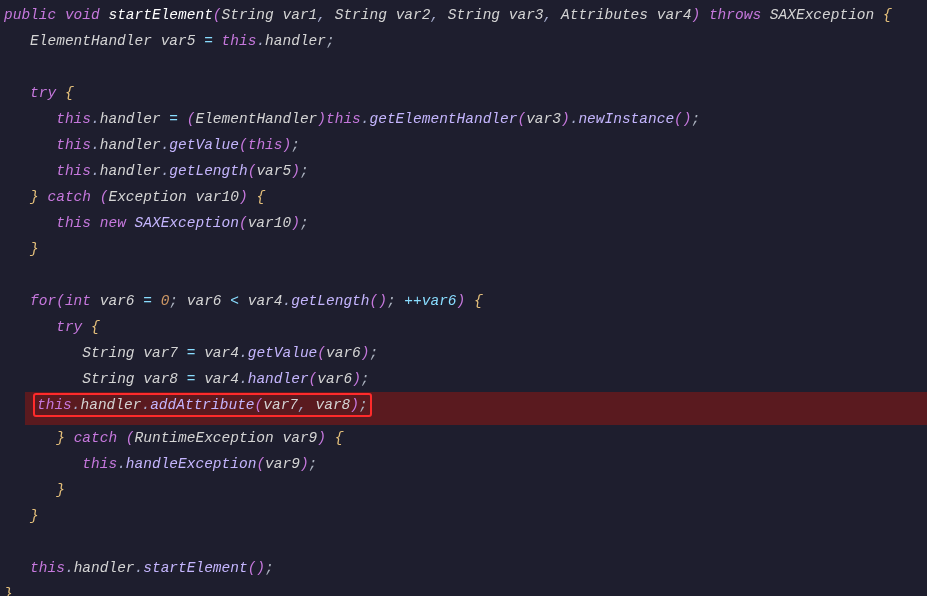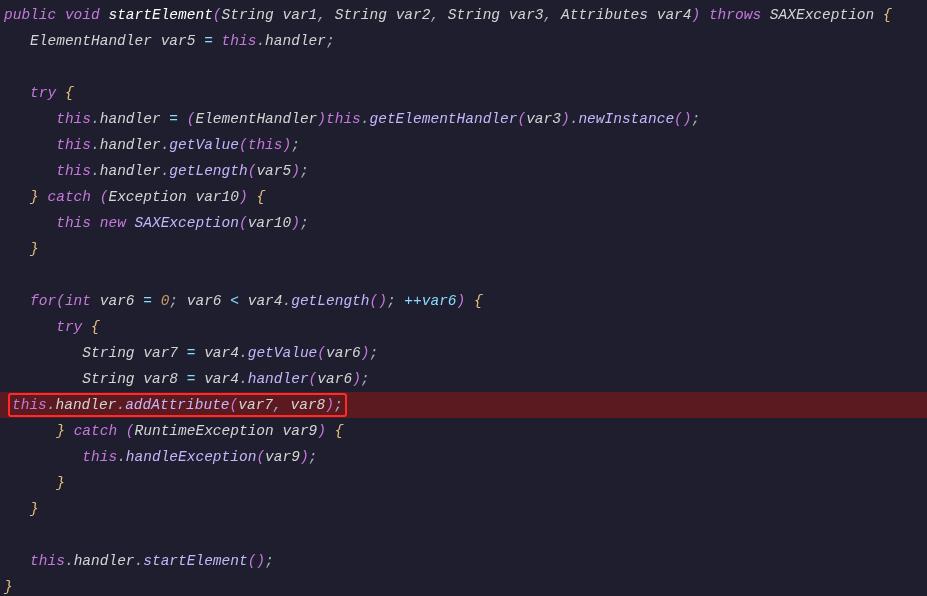--- a/index.html
+++ b/index.html
@@ -24,22 +24,23 @@
   .brace { color: #e5c07b; }
   .paren { color: #c678dd; }
   .num { color: #d19a66; }
   .op { color: #89ddff; }
   .semi { color: #abb2bf; }
   .call { color: #c4b5fd; }
 
   .hl-row {
     background: #5a1a1f;
     padding-left: 8px;
-    height: 26px;
+    height: 33px;
     position: relative;
+    margin-left: 25px;
   }
   .hl-box {
     border: 2px solid #ff2b2b;
     border-radius: 3px;
     padding: 0 2px;
     display: inline-block;
     line-height: 20px;
     margin-top: 1px;
   }
 </style>

